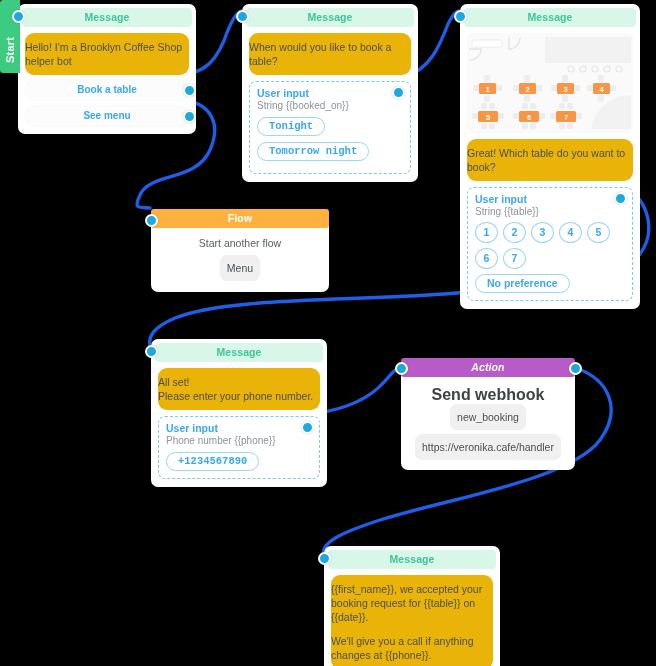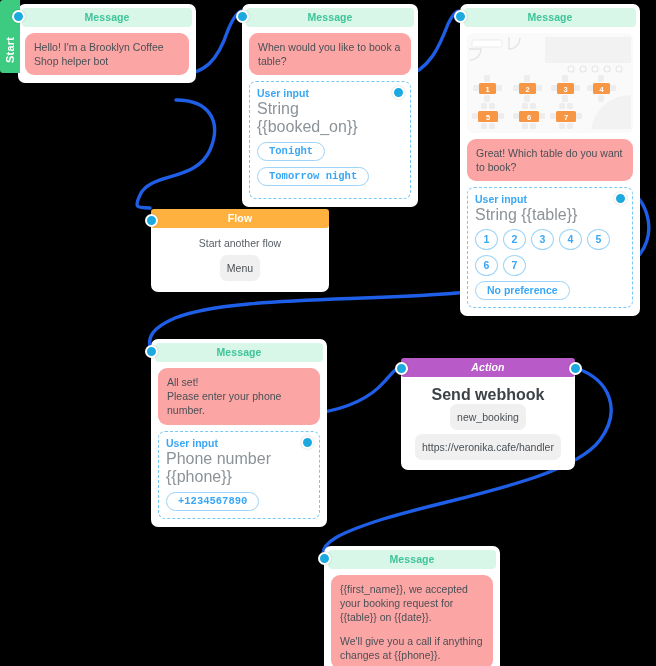--- a/index.html
+++ b/index.html
@@ -76,23 +76,23 @@
     border-radius: 50%;
     background: #1ba9e0;
     border: 2.5px solid #ffffff;
     box-shadow: 0 0 2px rgba(0,0,0,0.22);
     box-sizing: border-box;
     z-index: 6;
   }
 
   
   .bubble {
-    background: #fca5a5;
+    background: #eab308;
     border-radius: 9px;
-    padding: 7px 9px;
+    padding: 7px 0;
     font-size: 10.5px;
     line-height: 1.35;
     color: #4a5055;
   }
   .bubble p { margin: 0; }
   .bubble p + p { margin-top: 9px; }
 
   
   .reply-list { margin-top: 5px; }
   .reply-btn {
@@ -124,21 +124,21 @@
     margin-top: 6px;
     background: #ffffff;
   }
   .uinput-title {
     font-size: 10.5px;
     font-weight: bold;
     color: #39a7f5;
     margin-bottom: 1px;
   }
   .uinput-type {
-    font-size: 16px;
+    font-size: 10px;
     color: #8c9398;
     margin-bottom: 5px;
   }
   .uinput > .port {
     right: 5px;
     top: 4px;
   }
   .chip-row {
     display: flex;
     flex-wrap: wrap;
@@ -256,20 +256,30 @@
 
   <div id="start-tab">
     <span>Start</span>
   </div>
 
   <div class="node" style="left:18px; top:4px; width:178px;">
     <div class="port" style="left:-6px; top:6px;"></div>
     <div class="node-head head-message">Message</div>
     <div class="node-body">
       <div class="bubble">Hello! I'm a Brooklyn Coffee Shop helper bot</div>
+      <div class="reply-list">
+        <div class="reply-btn">
+          <span>Book a table</span>
+          <span class="port"></span>
+        </div>
+        <div class="reply-btn">
+          <span>See menu</span>
+          <span class="port"></span>
+        </div>
+      </div>
     </div>
   </div>
 
   <div class="node" style="left:242px; top:4px; width:176px;">
     <div class="port" style="left:-6px; top:6px;"></div>
     <div class="node-head head-message">Message</div>
     <div class="node-body">
       <div class="bubble">When would you like to book a table?</div>
       <div class="uinput">
         <div class="port"></div>

